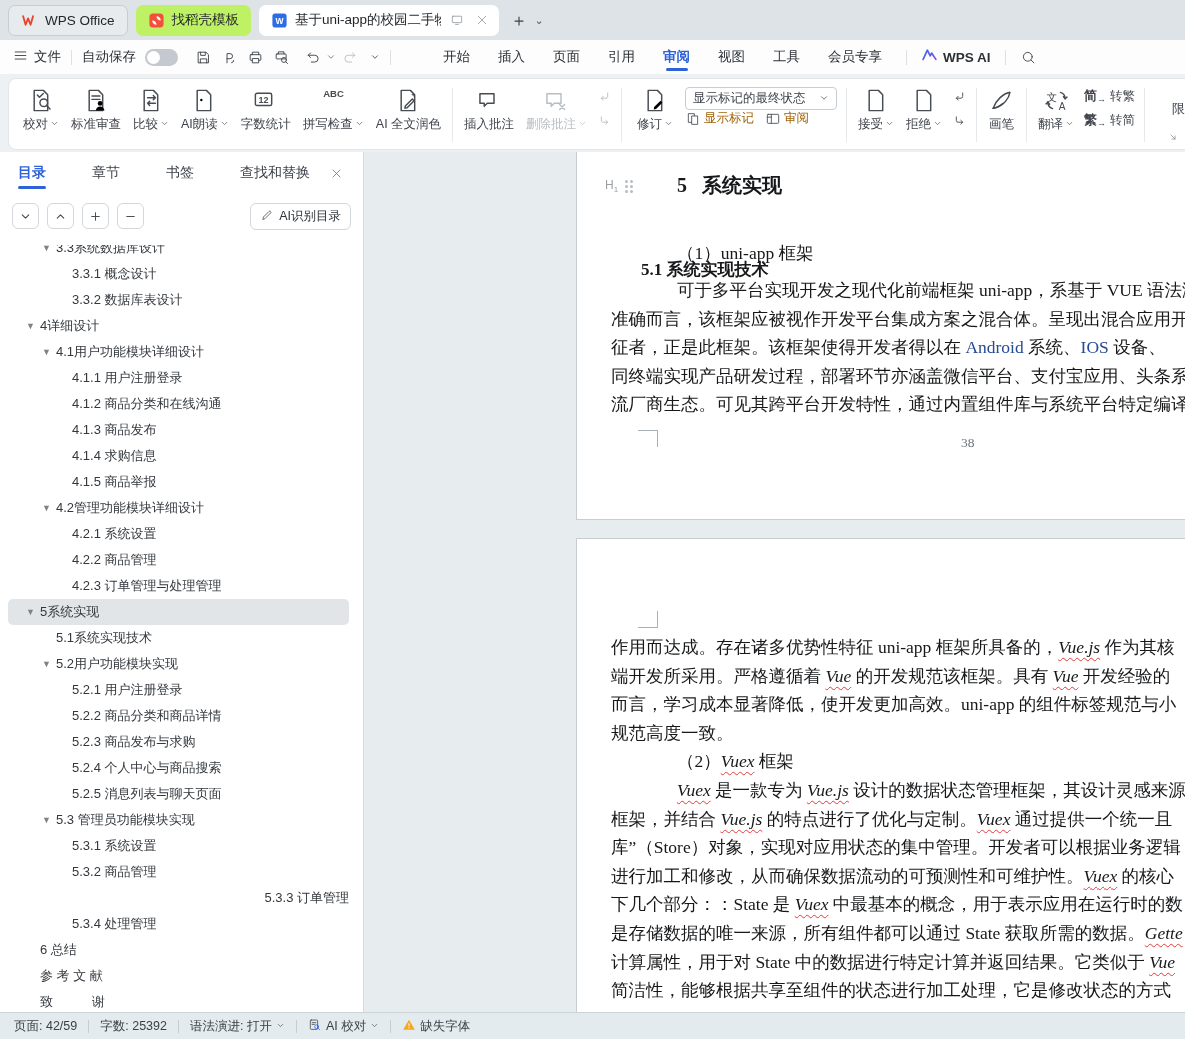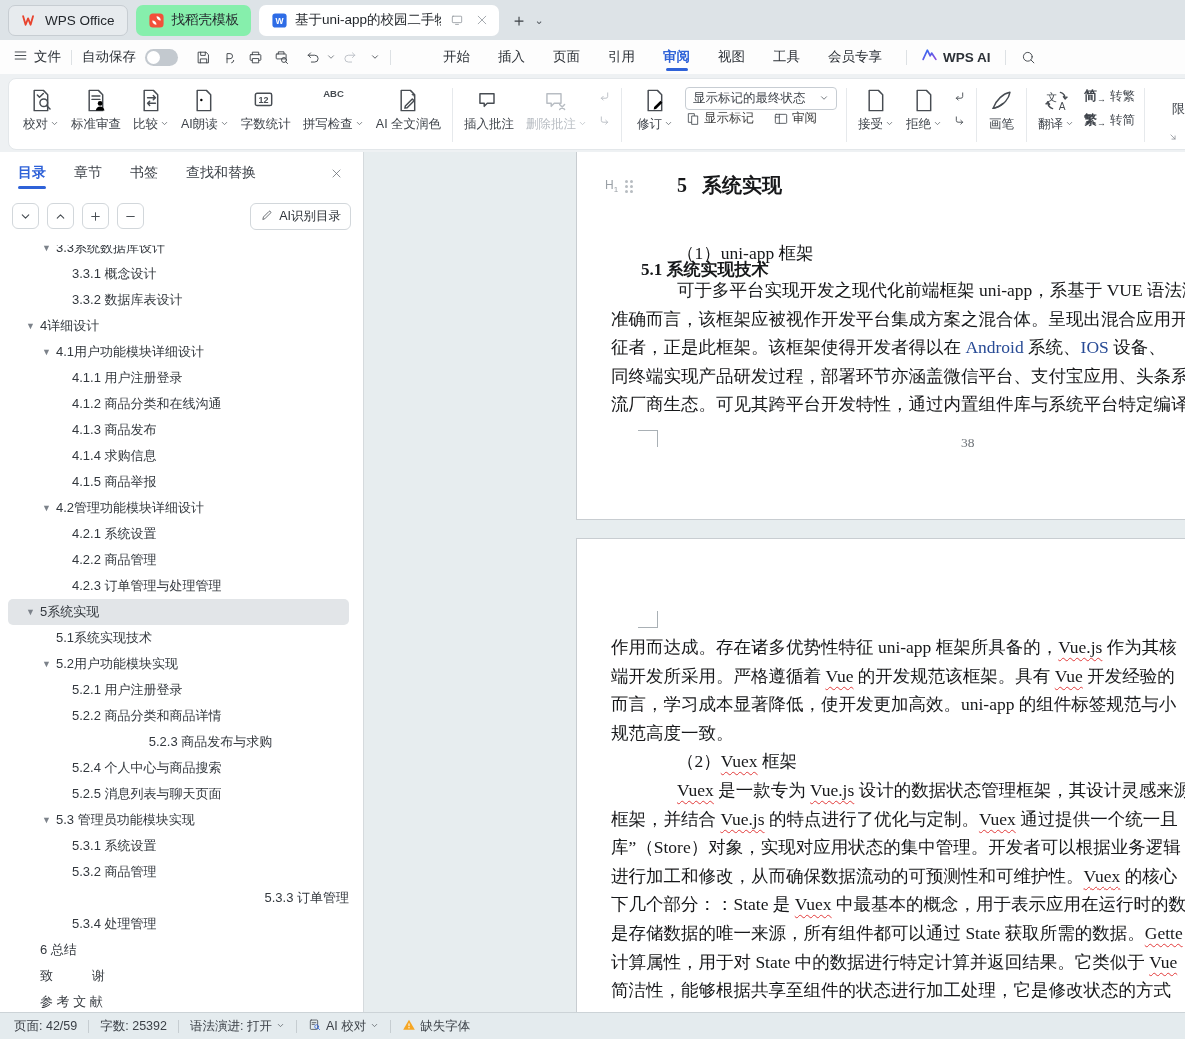--- a/index.html
+++ b/index.html
@@ -4,21 +4,21 @@
 <style>
   * { margin:0; padding:0; box-sizing:border-box; }
   html,body { background:#fff; }
   body { font-family:"Liberation Sans","DejaVu Sans",sans-serif; }
   #app { position:relative; width:1185px; height:1039px; overflow:hidden; background:#fff; }
 
   
   .tabbar { position:absolute; top:0; left:0; right:0; height:40px; background:#dde3e7; display:flex; align-items:center; padding-left:8px; }
   .apptab { height:31px; border-radius:7px; display:flex; align-items:center; gap:7px; padding:0 12px; font-size:13.5px; color:#23272c; margin-right:8px; }
   .apptab.t0 { background:#e7ebee; border:1px solid #c7cdd2; }
-  .apptab.t1 { background:#86efac; }
+  .apptab.t1 { background:#bef264; }
   .apptab.t2 { background:#fff; padding-right:8px; }
   .apptab .tlogo svg { width:17px; height:17px; display:block; }
   .apptab .tlabel { white-space:nowrap; }
   .apptab.t2 .tlabel { max-width:146px; overflow:hidden; }
   .tmini { width:18px; height:18px; display:flex; align-items:center; justify-content:center; color:#8a9096; }
   .tmini svg { width:14px; height:14px; }
   .tbtn { width:24px; height:24px; display:flex; align-items:center; justify-content:center; color:#3c4146; font-size:17px; border-radius:5px; }
   .tbtn.small { font-size:11px; color:#565c62; width:16px; }
 
   
@@ -48,35 +48,35 @@
   .ritem .ico svg { width:27px; height:27px; display:block; }
   .rlabel { display:flex; align-items:center; gap:2px; line-height:15px; }
   .rlabel svg { width:9px; height:9px; }
   .ritem.disabled { color:#b8bdc3; }
   .stack { display:flex; flex-direction:column; justify-content:center; gap:7px; padding:6px 3px 0; }
   .stack .sico svg { width:17px; height:17px; display:block; }
   .rev { display:flex; padding:0 4px; gap:6px; }
   .revcol { display:flex; flex-direction:column; justify-content:space-between; padding:4px 0 6px; }
   .rsel { width:152px; height:23px; border:1px solid #c7cdd3; border-radius:4px; background:#fff; display:flex; align-items:center; justify-content:space-between; padding:0 7px; font-size:12.5px; color:#3e434a; }
   .rsel svg { width:10px; height:10px; }
-  .revbtns { display:flex; align-items:center; gap:16px; font-size:12.5px; color:#404040; }
+  .revbtns { display:flex; align-items:center; gap:8px; font-size:12.5px; color:#a16207; }
   .revbtn { display:flex; align-items:center; gap:3px; }
   .revbtn .bico svg { width:16px; height:16px; display:block; }
   .cvrow { display:flex; flex-direction:column; justify-content:center; gap:6px; padding:4px 4px 0; font-size:12.5px; color:#3e434a; }
   .cvitem { display:flex; align-items:center; gap:4px; }
   .cvg { font-size:13px; font-weight:600; }
   .cvg i { font-style:normal; font-size:9px; vertical-align:-2px; }
   .ribbon-clip { position:absolute; left:1172px; top:26px; font-size:13px; color:#3e434a; white-space:nowrap; }
   .rexpand { position:absolute; right:46px; bottom:3px; color:#868c92; }
   .rexpand svg { width:10px; height:10px; }
 
   
   .main { position:absolute; top:152px; left:0; right:0; bottom:27px; }
   .sidebar { position:absolute; left:0; top:0; bottom:0; width:364px; background:#fff; border-right:1px solid #d5dadd; }
-  .side-tabs { position:relative; height:42px; display:flex; align-items:center; gap:28px; padding:0 18px; font-size:14px; color:#3c4148; }
+  .side-tabs { position:relative; height:42px; display:flex; align-items:center; gap:46px; padding:0 18px; font-size:14px; color:#3c4148; }
   .stab { position:relative; height:42px; display:flex; align-items:center; }
   .stab.active { color:#2f62d8; font-weight:700; }
   .stab.active::after { content:""; position:absolute; left:0; right:0; bottom:5px; height:3px; border-radius:2px; background:#2f62d8; }
   .side-close { position:absolute; right:16px; top:10px; width:22px; height:22px; display:flex; align-items:center; justify-content:center; color:#5a6066; }
   .side-close svg { width:13px; height:13px; }
   .side-btns { height:44px; display:flex; align-items:center; padding:0 12px; gap:8px; }
   .navbtn { width:27px; height:26px; border:1px solid #d2d7db; border-radius:6px; background:#fff; display:flex; align-items:center; justify-content:center; color:#454b51; }
   .navbtn svg { width:13px; height:13px; }
   .aibtn { margin-left:auto; height:27px; border:1px solid #d2d7db; border-radius:6px; background:#fff; display:flex; align-items:center; gap:5px; padding:0 9px; font-size:12.5px; color:#2d3238; }
   .aibtn svg { width:14px; height:14px; }
@@ -91,21 +91,21 @@
   .workspace { position:absolute; left:364px; right:0; top:0; bottom:0; background:#e7edef; overflow:hidden; }
   .page { position:absolute; left:212px; width:680px; background:#fff; border:1px solid #c8cdd1; overflow:hidden; }
   .page1 { top:0; height:368px; border-top:none; }
   .page2 { top:386px; height:640px; }
   .doc { font-family:"Liberation Serif","DejaVu Serif",serif; color:#17181a; position:absolute; }
   .dh1 { font-size:20px; font-weight:700; white-space:pre; }
   .dh2 { font-size:17px; font-weight:700; white-space:pre; }
   .dh3 { font-size:17.5px; white-space:pre; }
   .dlines .dline { font-size:17.5px; line-height:28.6px; white-space:pre; }
   .dline.indent { padding-left:66px; }
-  .sp { text-decoration-line:underline; text-decoration-style:wavy; text-decoration-color:#e23b3b; text-decoration-thickness:1px; text-underline-offset:4px; }
+  .sp { text-decoration-line:underline; text-decoration-style:wavy; text-decoration-color:#e23b3b; text-decoration-thickness:1px; text-underline-offset:4px;font-style:italic; }
   .latin-blue { color:#274a95; }
   .h1marker { position:absolute; left:28px; top:26px; display:flex; align-items:center; gap:7px; color:#9aa0a6; }
   .h1tag { font-size:12px; }
   .h1tag sub { font-size:8px; }
   .dots { display:grid; grid-template-columns:repeat(2,3px); grid-auto-rows:3px; gap:2px; }
   .dots i { width:3px; height:3px; border-radius:50%; background:#b7bcc1; }
   .cmark { position:absolute; width:20px; height:17px; }
   .cmark.m1 { left:61px; top:278px; border-top:1px solid #a9b0b5; border-right:1px solid #a9b0b5; }
   .cmark.m2 { left:61px; top:72px; border-bottom:1px solid #a9b0b5; border-right:1px solid #a9b0b5; }
   .pagenum { position:absolute; left:384px; top:283px; font-family:"Liberation Serif",serif; font-size:13.5px; color:#6d7277; }
@@ -665,21 +665,21 @@
             <span>5.2用户功能模块实现</span>
           </div>
           <div class="trow" style="padding-left: 50px;">
             <span class="tarrow"></span>
             <span>5.2.1 用户注册登录</span>
           </div>
           <div class="trow" style="padding-left: 50px;">
             <span class="tarrow"></span>
             <span>5.2.2 商品分类和商品详情</span>
           </div>
-          <div class="trow" style="padding-left: 50px; justify-content: center;">
+          <div class="trow" style="padding-left: 50px;">
             <span class="tarrow"></span>
             <span>5.2.3 商品发布与求购</span>
           </div>
           <div class="trow" style="padding-left: 50px;">
             <span class="tarrow"></span>
             <span>5.2.4 个人中心与商品搜索</span>
           </div>
           <div class="trow" style="padding-left: 50px; text-align: center;">
             <span class="tarrow"></span>
             <span>5.2.5 消息列表与聊天页面</span>
@@ -703,25 +703,25 @@
           <div class="trow" style="padding-left: 50px;">
             <span class="tarrow"></span>
             <span>5.3.4 处理管理</span>
           </div>
           <div class="trow" style="padding-left: 18px;">
             <span class="tarrow"></span>
             <span>6 总结</span>
           </div>
           <div class="trow" style="padding-left: 18px;">
             <span class="tarrow"></span>
+            <span>参 考 文 献</span>
+          </div>
+          <div class="trow" style="padding-left: 18px;">
+            <span class="tarrow"></span>
             <span>致　　　谢</span>
-          </div>
-          <div class="trow" style="padding-left: 18px;">
-            <span class="tarrow"></span>
-            <span>参 考 文 献</span>
           </div>
         </div>
     </div>
     <div class="side-scroll"></div>
 
     <div class="workspace">
       <div class="page page1">
         <div class="h1marker">
           <span class="h1tag">H<sub>1</sub></span>
           <span class="dots">

